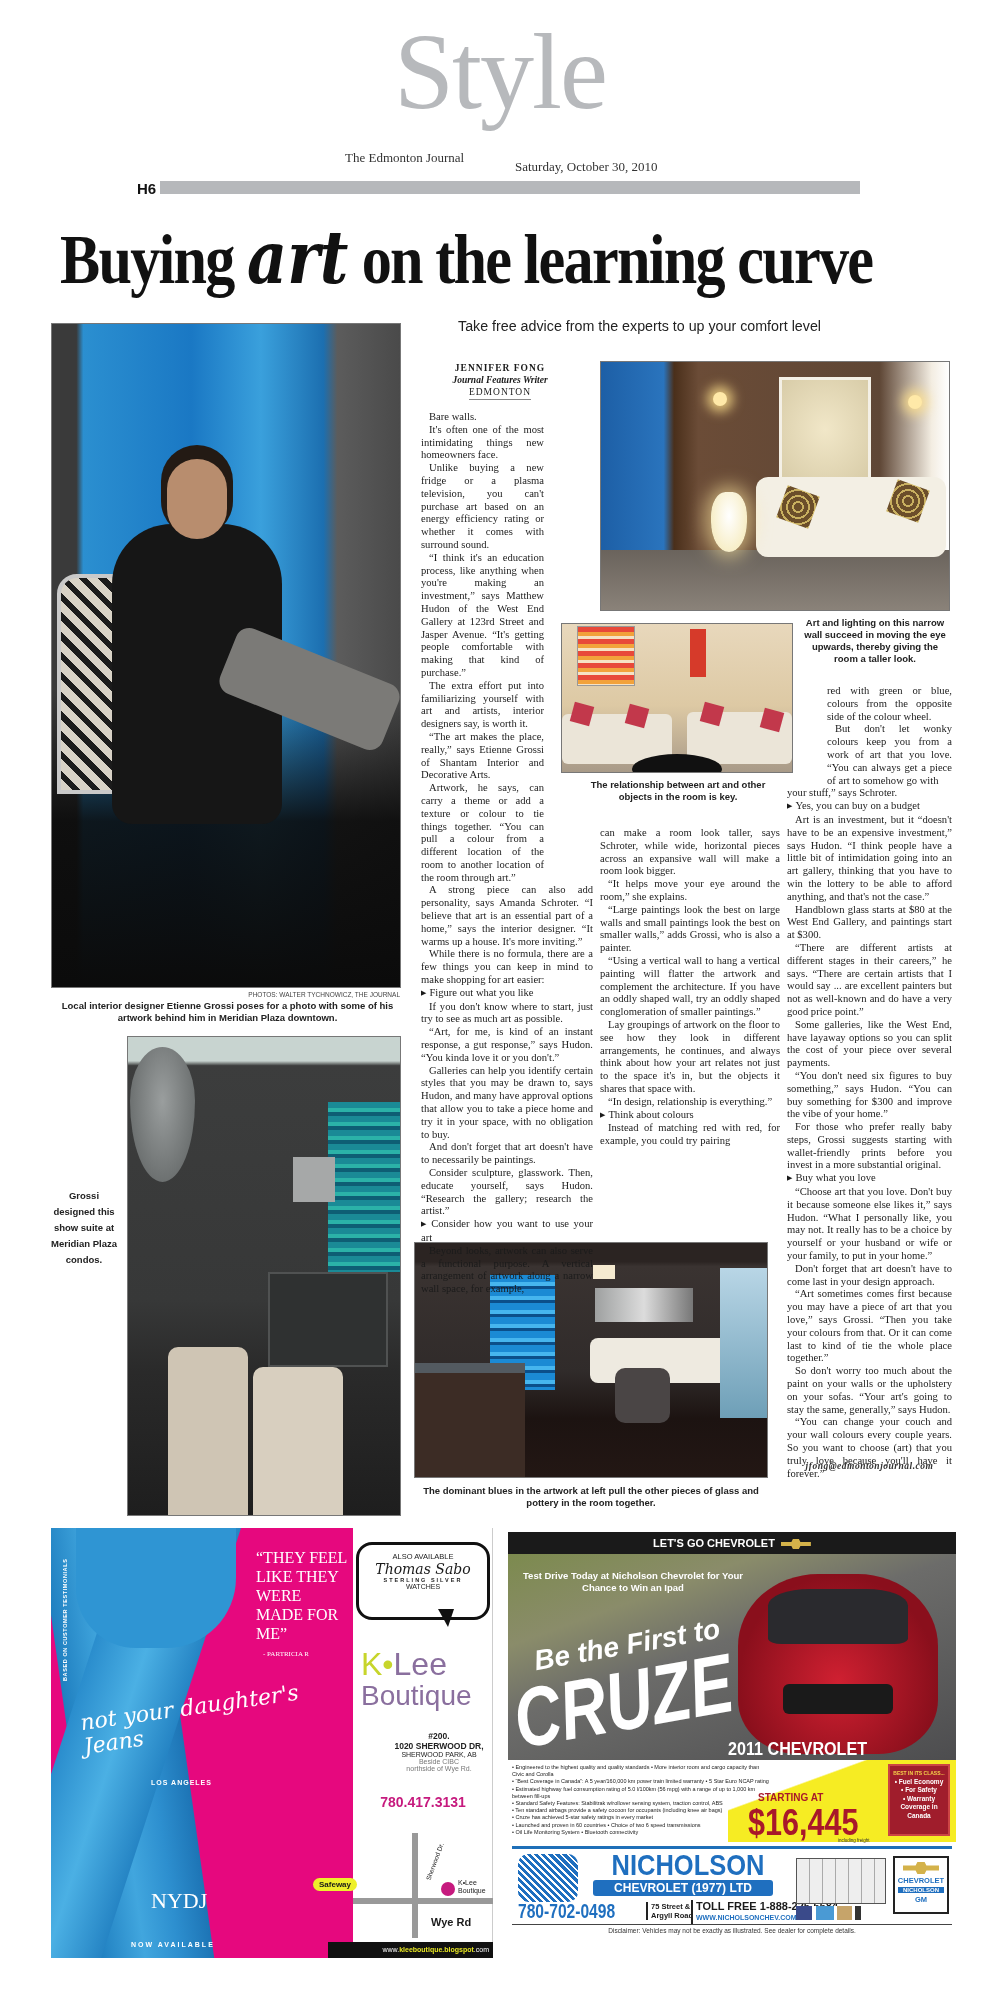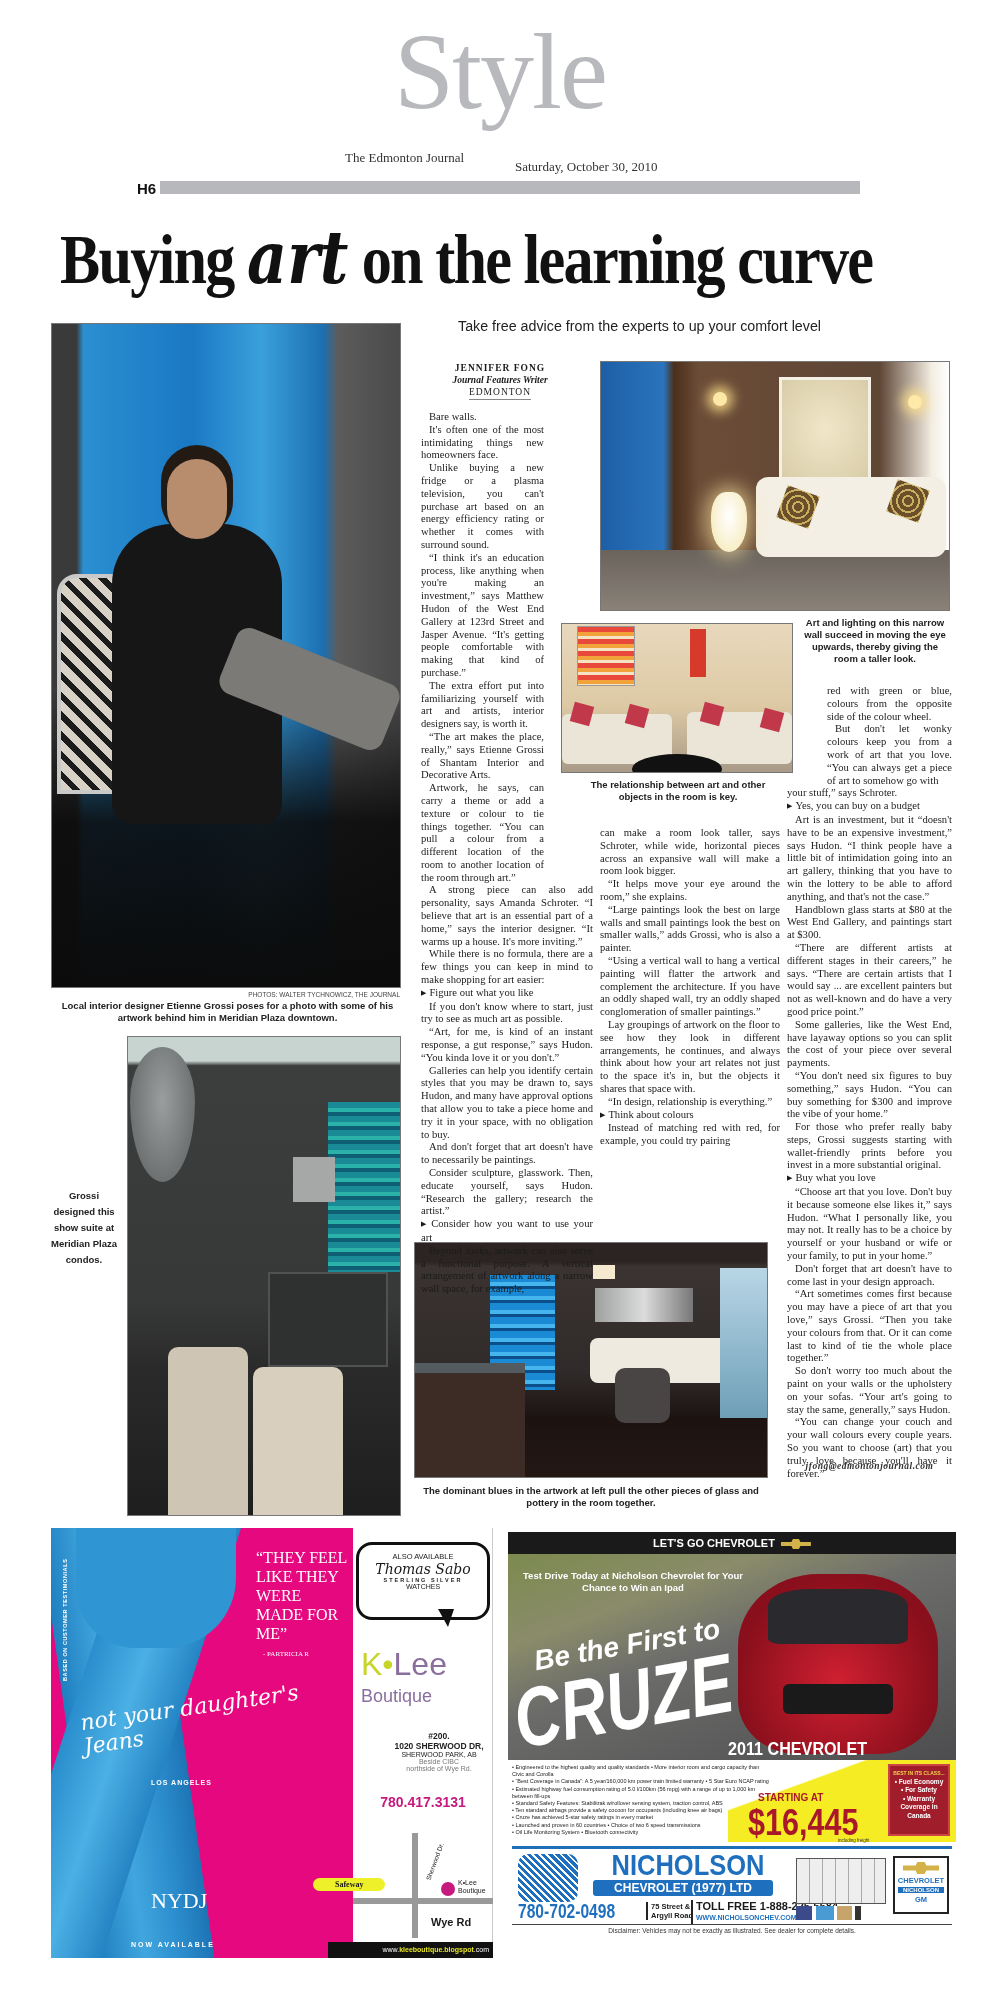--- a/index.html
+++ b/index.html
@@ -108,30 +108,30 @@
 
   .ad-klee { left: 353px; top: 1528px; width: 140px; height: 430px; background: #fff; border-right: 1px solid #ccc; }
   .bubble { position: absolute; left: 3px; top: 14px; width: 134px; height: 78px; border: 3px solid #111; border-radius: 16px; text-align: center; font-family: "Liberation Sans", sans-serif; }
   .bubble .b1 { font-size: 7.5px; margin-top: 7px; }
   .bubble .b2 { font-family: "DejaVu Serif", serif; font-style: italic; font-size: 14px; line-height: 16px; }
   .bubble .b3 { font-size: 5.5px; letter-spacing: 2px; font-weight: bold; }
   .bubble .b4 { font-size: 7px; }
   .bubble-tail { position: absolute; left: 85px; top: 81px; width: 0; height: 0; border-left: 10px solid transparent; border-right: 6px solid transparent; border-top: 18px solid #111; }
   .klee-logo { position: absolute; left: 8px; top: 120px; font-family: "Liberation Sans", sans-serif; font-size: 32px; line-height: 32px; color: #8a6f9e; }
   .klee-logo .k { color: #c7d52b; }
-  .klee-logo .bt { font-size: 18px; display: block; }
+  .klee-logo .bt { font-size: 28px; display: block; }
   .klee-addr { position: absolute; left: 16px; top: 203px; width: 140px; text-align: center; font-family: "Liberation Sans", sans-serif; color: #222; }
   .klee-addr .a1 { font-weight: bold; font-size: 8.5px; }
   .klee-addr .a2 { font-weight: bold; font-size: 8.5px; }
   .klee-addr .a3 { font-size: 7px; }
   .klee-addr .a4 { font-size: 7px; color: #777; }
   .klee-phone { position: absolute; left: 0; top: 266px; width: 140px; text-align: center; font-family: "Liberation Sans", sans-serif; font-weight: bold; font-size: 14px; color: #c61a7e; }
   .map-v { position: absolute; left: 59px; top: 305px; width: 6px; height: 105px; background: #999; }
   .map-h { position: absolute; left: 0; top: 370px; width: 140px; height: 6px; background: #999; }
-  .safeway { position: absolute; left: -40px; top: 350px; padding: 2px 22px; background: #eef02a; border-radius: 8px; font-family: Liberation Serif, serif; font-weight: bold; font-size: 8px; }
+  .safeway { position: absolute; left: -40px; top: 350px; padding: 2px 6px; background: #eef02a; border-radius: 8px; font-family: Liberation Sans, sans-serif; font-weight: bold; font-size: 8px; }
   .sherwood { position: absolute; left: 62px; top: 330px; transform: rotate(-70deg); font-family: "Liberation Sans", sans-serif; font-size: 6.5px; }
   .wye { position: absolute; left: 78px; top: 388px; font-family: "Liberation Sans", sans-serif; font-size: 11px; font-weight: bold; }
   .klee-dot { position: absolute; left: 88px; top: 354px; width: 14px; height: 14px; background: #c61a7e; border-radius: 50%; }
   .klee-mini { position: absolute; left: 105px; top: 351px; font-family: "Liberation Sans", sans-serif; font-size: 7px; line-height: 8px; }
   .klee-url { position: absolute; left: -25px; top: 414px; width: 165px; height: 16px; background: #111; color: #fff; font-family: "Liberation Sans", sans-serif; font-size: 7px; line-height: 16px; text-align: right; padding-right: 4px; }
   .klee-url .hl { color: #e7e624; font-weight: bold; }
 
   .ad-chevy { left: 508px; top: 1528px; width: 448px; height: 430px; background: #fff; }
   .chevy-top { position: absolute; left: 0; top: 4px; width: 448px; height: 22px; background: #1a1a1a; color: #fff; text-align: center; font-family: "Liberation Sans", sans-serif; font-weight: bold; font-size: 11px; line-height: 22px; }
   .chevy-top .bowtie { display: inline-block; width: 30px; height: 10px; background: #d4b24a; margin-left: 6px; clip-path: polygon(0 30%, 35% 30%, 40% 0, 60% 0, 65% 30%, 100% 30%, 100% 70%, 65% 70%, 60% 100%, 40% 100%, 35% 70%, 0 70%); vertical-align: middle; }

